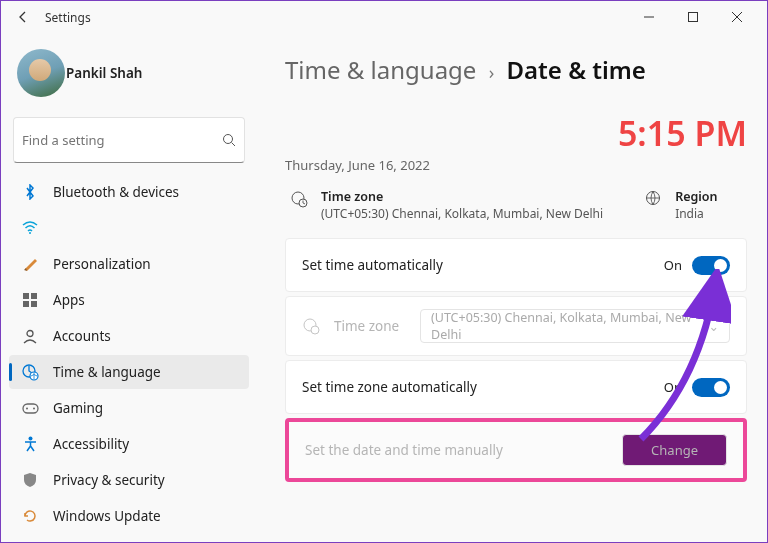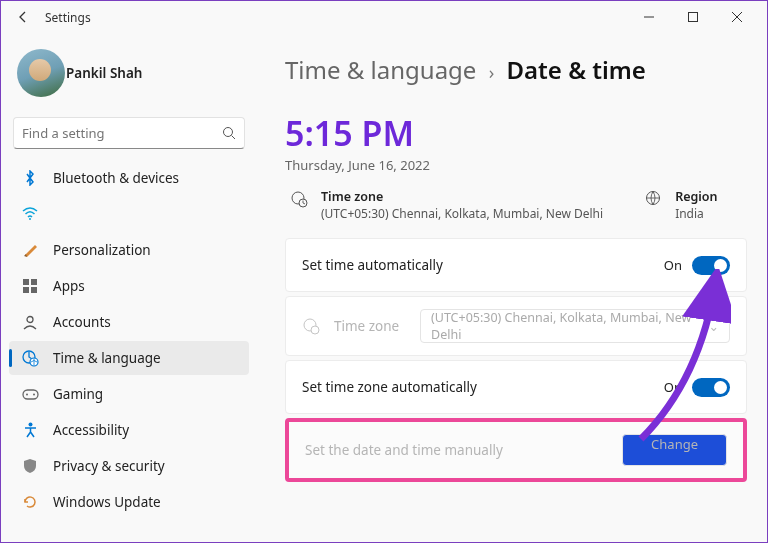--- a/index.html
+++ b/index.html
@@ -13,35 +13,35 @@
 .titlebar .winbtn { width: 44px; height: 32px; display: flex; align-items: center; justify-content: center; cursor: pointer; }
 
 .content { display: flex; height: calc(100% - 32px); }
 
 
 .sidebar { width: 256px; padding: 12px 8px 0 8px; overflow: hidden; }
 .profile { display: flex; align-items: center; gap: 1px; padding: 4px 8px 12px 8px; }
 .avatar { width: 48px; height: 48px; border-radius: 50%; background: linear-gradient(160deg,#8fb9cc 0%,#6f9fb5 50%,#3d6a3d 100%); position: relative; overflow:hidden;}
 .avatar::after{content:"";position:absolute;left:12px;top:10px;width:22px;height:22px;border-radius:50%;background:linear-gradient(#e6c9a8,#d0a97a);}
 .profile .name { font-weight: 600; font-size: 13.5px; color: #222; }
-.search { margin: 8px 4px 12px 4px; height: 32px; background: #fff; border: 1px solid #e2e2e2; border-radius: 4px; display: flex; align-items: center; padding: 0 8px; border-bottom: 1.5px solid #888;}
+.search { margin: 8px 4px 12px 4px; height: 46px; background: #fff; border: 1px solid #e2e2e2; border-radius: 4px; display: flex; align-items: center; padding: 0 8px; border-bottom: 1.5px solid #888;}
 .search input { flex: 1; border: none; outline: none; font-size: 13px; background: transparent; }
 .search .icon { color: #555; }
 .nav { display: flex; flex-direction: column; gap: 2px; }
 .nav-item { display: flex; align-items: center; gap: 14px; padding: 8px 12px; border-radius: 4px; font-size: 13.5px; color: #222; cursor: pointer; position: relative; }
 .nav-item .nav-icon { width: 18px; height: 18px; display: flex; align-items: center; justify-content: center; font-size: 15px; }
 .nav-item.active { background: #eaeaea; }
 .nav-item.active::before { content: ""; position: absolute; left: 0; top: 8px; bottom: 8px; width: 3px; background: #0067c0; border-radius: 2px; }
 
 
 .main { flex: 1; padding: 16px 20px 0 28px; overflow: hidden; }
 .breadcrumb { font-size: 24px; color: #666; margin-bottom: 24px; margin-top: 4px;}
 .breadcrumb .current { color: #111; font-weight: 600; }
 .breadcrumb .sep { margin: 0 6px; font-size: 18px; color: #777; }
-.clock { font-size: 34px; font-weight: 600; color: #6d28d9; }
+.clock { font-size: 34px; font-weight: 600; color: #ef4444; text-align: right; }
 .date { font-size: 13px; color: #666; margin-bottom: 14px; }
 .inforow { display: flex; gap: 40px; padding: 0 4px 16px 4px; }
 .infoblock { display: flex; gap: 12px; align-items: flex-start; font-size: 12.5px; }
 .infoblock .lbl { font-weight: 600; color: #222; }
 .infoblock .sub { color: #555; font-size: 12px; }
 .infoblock .iconwrap { width: 20px; display:flex; align-items:center; justify-content:center; color:#555; padding-top:2px;}
 
 .card { background: #fff; border: 1px solid #ececec; border-radius: 4px; padding: 14px 16px; display: flex; align-items: center; margin-bottom: 4px; min-height: 54px; }
 .card .label { font-size: 13.5px; color: #222; }
 .card.disabled .label { color: #a9a9a9; }
@@ -57,21 +57,21 @@
 .toggle.off.disabled { border-color:#c8c8c8; }
 .toggle.off.disabled::after { background:#c8c8c8; }
 
 .select-card { background:#fff; border:1px solid #ececec; border-radius:4px; padding: 10px 16px; display:flex; align-items:center; margin-bottom:4px; min-height:60px; gap:16px;}
 .select-card .lead { display:flex; align-items:center; gap:14px; color:#b5b5b5; font-size:13.5px; }
 .select-box { margin-left:auto; flex:0 0 310px; border:1px solid #e4e4e4; border-radius:4px; height:34px; display:flex; align-items:center; padding:0 10px; color:#aaa; font-size:12.5px; justify-content:space-between;}
 .select-box .chev { color:#bbb; }
 
 .change-card { background:#fbfbfb; border:4px solid #ec4899; border-radius:4px; padding: 12px 16px; display:flex; align-items:center; min-height:54px;}
 .change-card .label { font-size:13.5px; color:#b5b5b5; }
-.change-btn { margin-left:auto; height:32px; padding:0 28px; border:1px solid #e4e4e4; border-radius:4px; background:#1d4ed8; color:#b5b5b5; font-size:13px; display:flex; }
+.change-btn { margin-left:auto; height:32px; padding:0 28px; border:1px solid #e4e4e4; border-radius:4px; background:#701a75; color:#b5b5b5; font-size:13px; display:flex; align-items:center;}
 
 
 .arrow { position:absolute; right:36px; top:268px; pointer-events:none; }
 
 svg { display:block; }
 </style>
 </head>
 <body>
 
 <div class="titlebar">

